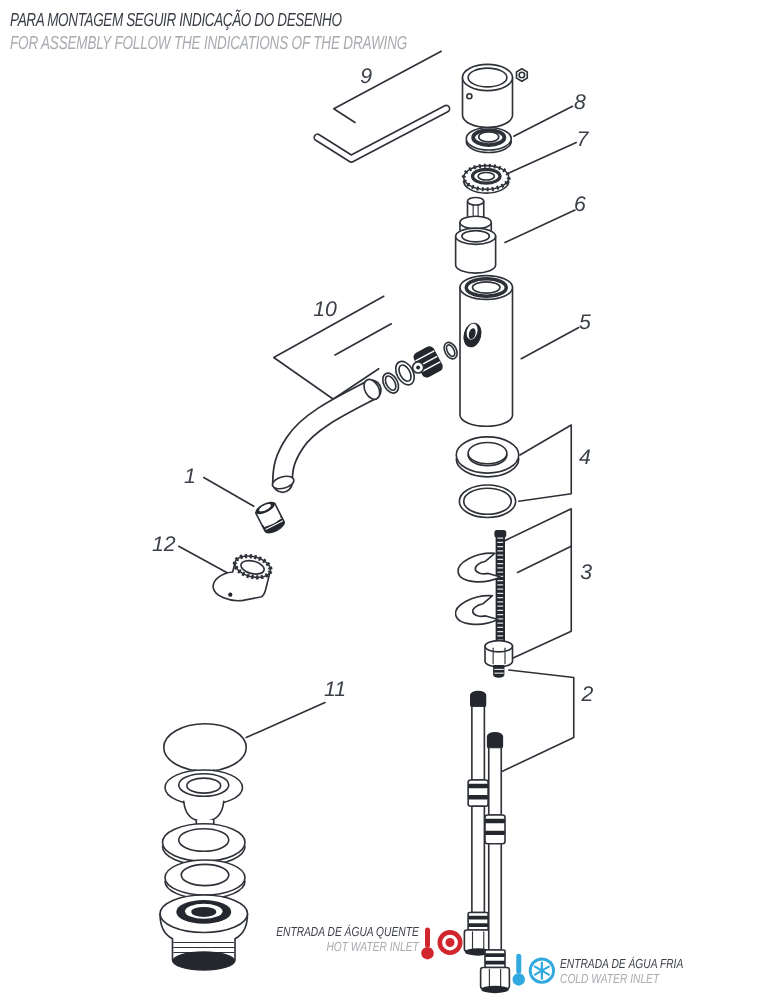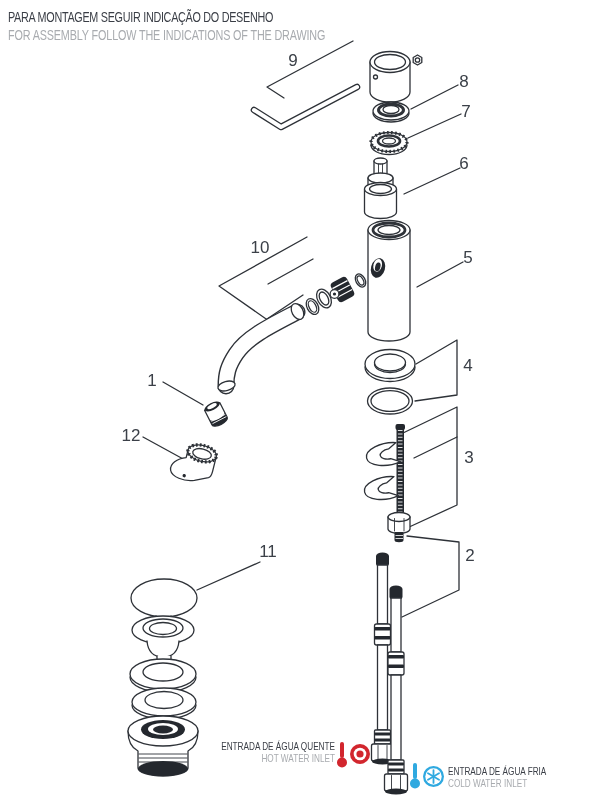--- a/index.html
+++ b/index.html
@@ -1,18 +1,18 @@
 <!DOCTYPE html>
 <html><head>
 <meta charset="utf-8">
 <style>
   html,body { margin:0; padding:0; background:#fff; }
   .page {
     position:relative; width:608px; height:800px; background:#ffffff;
-    font-family:"Liberation Sans", sans-serif; overflow:hidden;
+    font-family:"Liberation Sans", sans-serif; overflow:hidden;font-style:italic;
   }
   .hdr { position:absolute; left:8px; top:8px; transform:scaleX(0.72); transform-origin:0 0; white-space:nowrap; }
   .hdr .l1 { font-size:15px; letter-spacing:-0.4px; color:#3a3e46; }
   .hdr .l2 { font-size:15px; letter-spacing:-0.2px; color:#a8abaf; margin-top:1px; }
   svg.diagram { position:absolute; left:0; top:0; }
   .s  { fill:none; stroke:#2e3238; stroke-width:1.3; stroke-linecap:round; stroke-linejoin:round; }
   .sw { fill:#ffffff; stroke:#2e3238; stroke-width:1.3; stroke-linecap:round; stroke-linejoin:round; }
   .fd { fill:#24282e; stroke:none; }
   .thin { stroke-width:0.9; }
   .plabel { font-family:"Liberation Sans", sans-serif; font-size:17px; fill:#3b4048; text-anchor:middle; }

